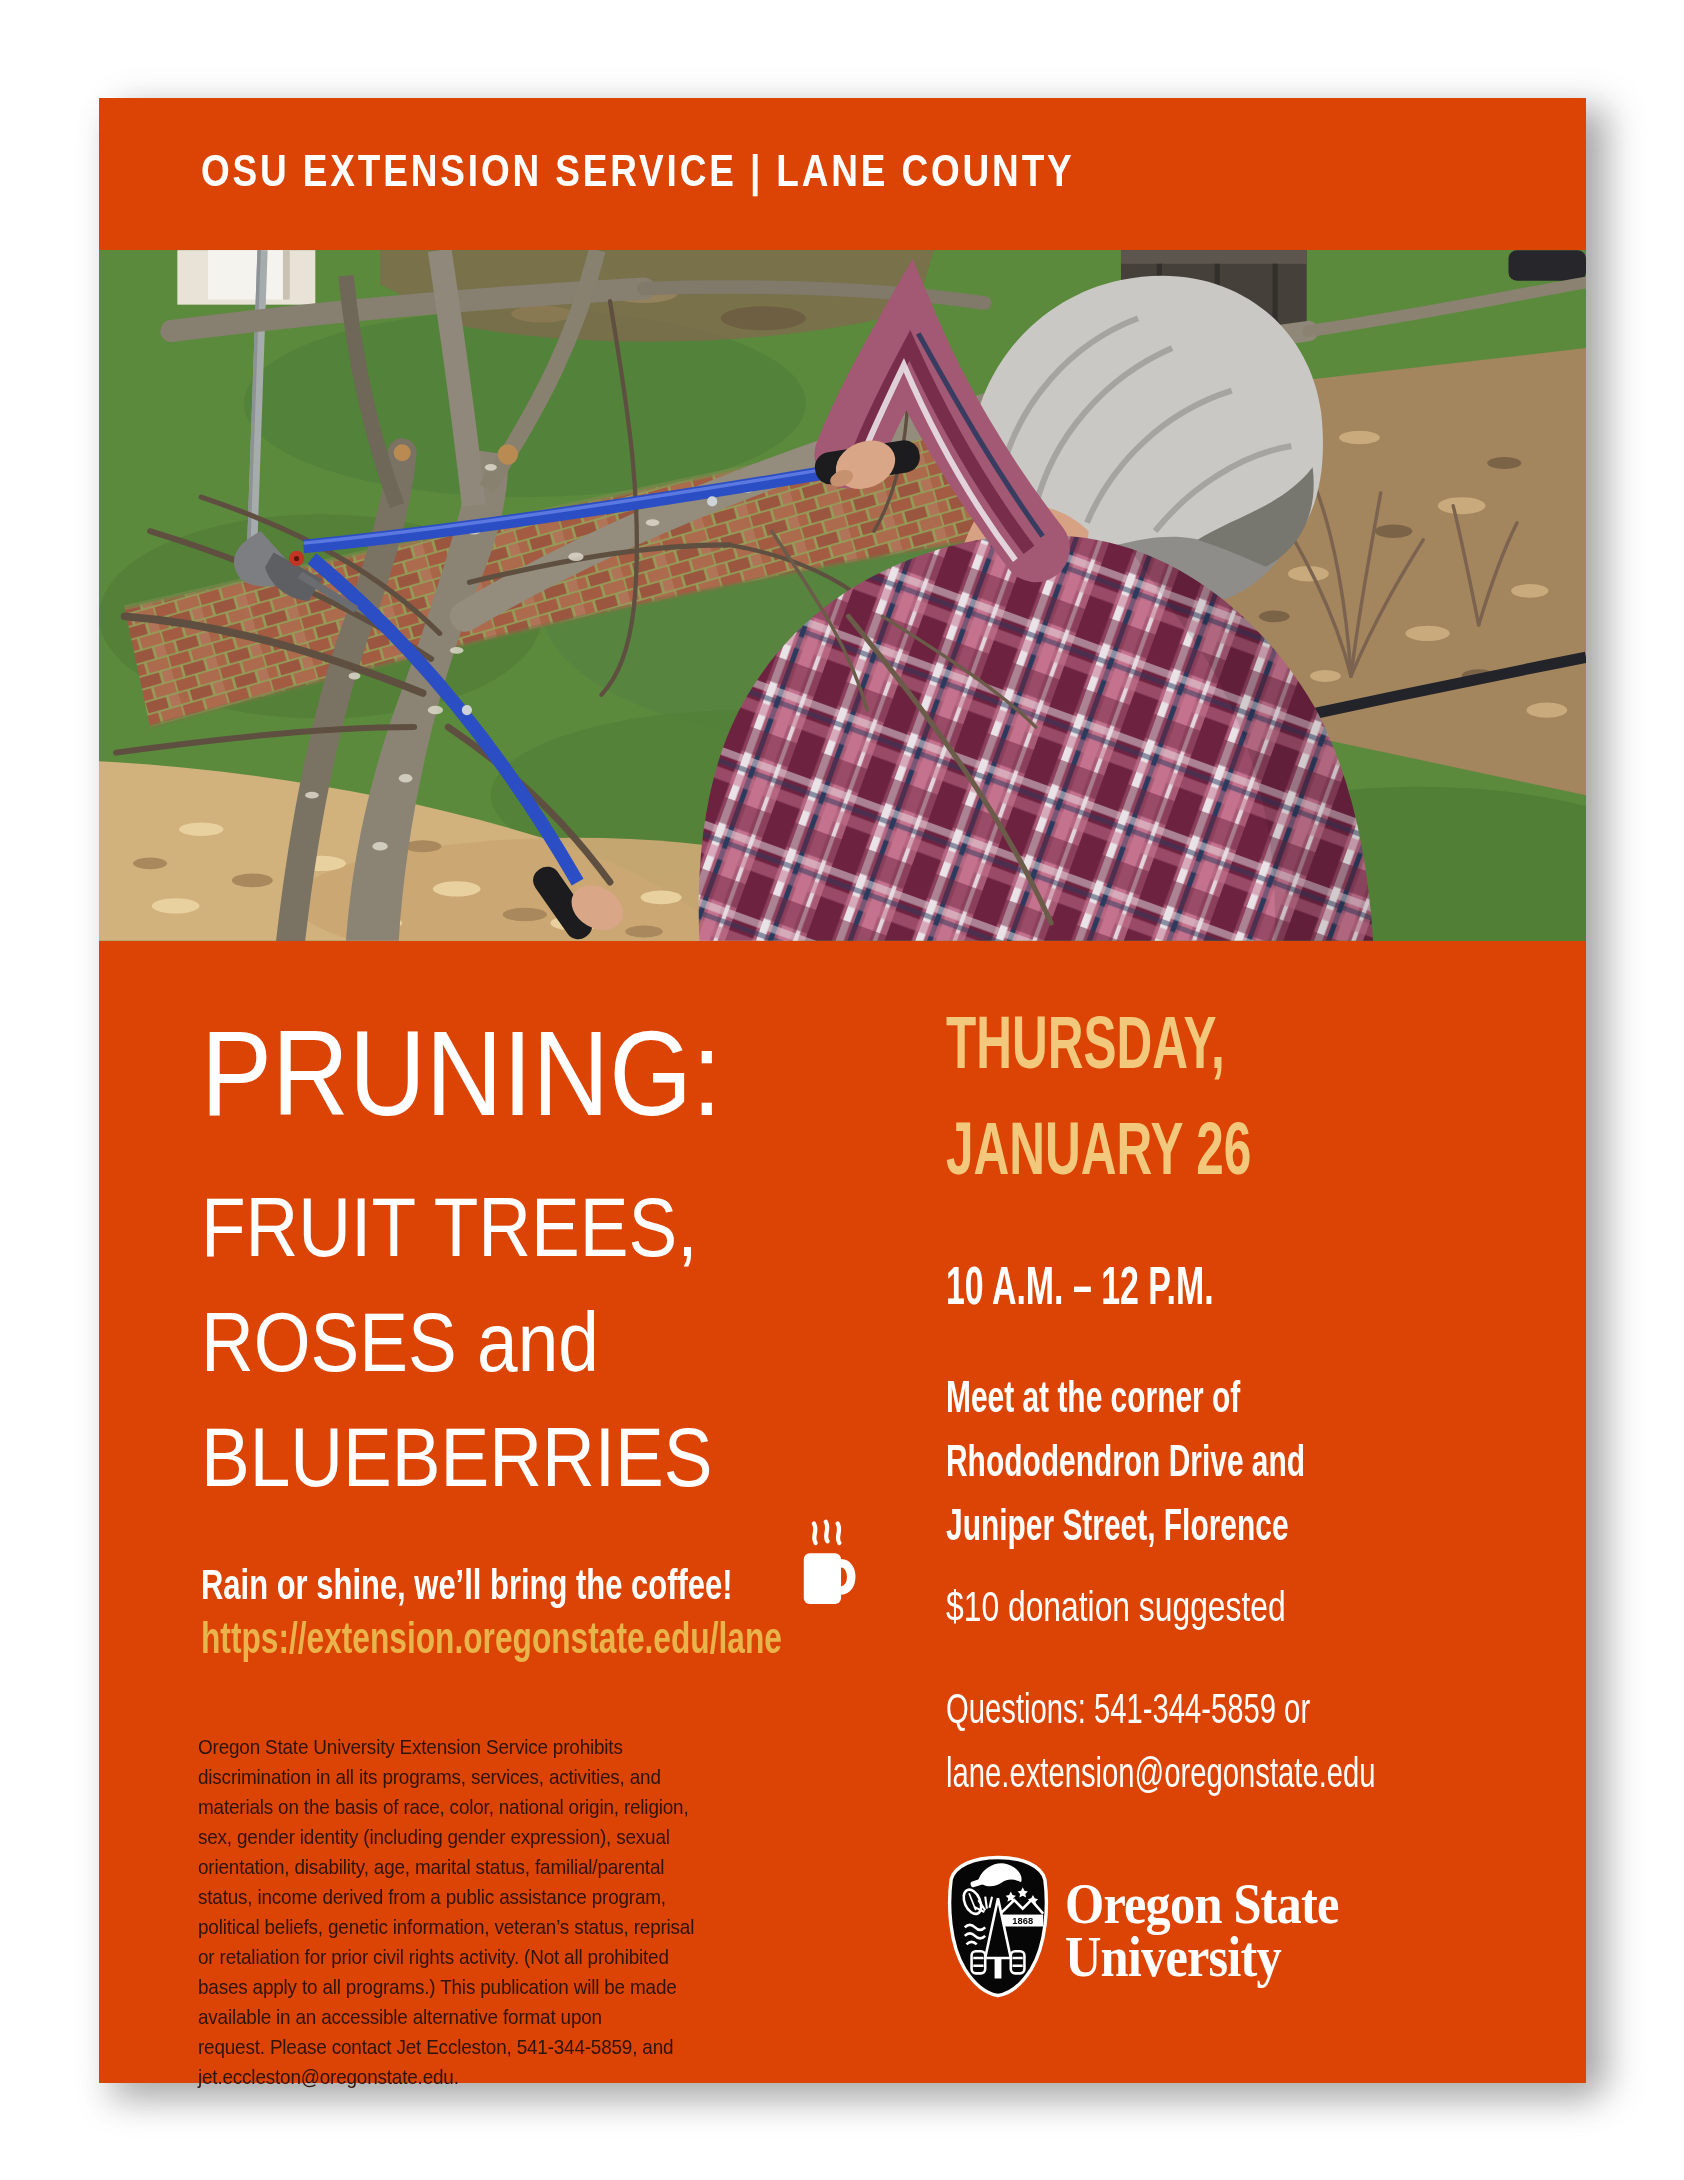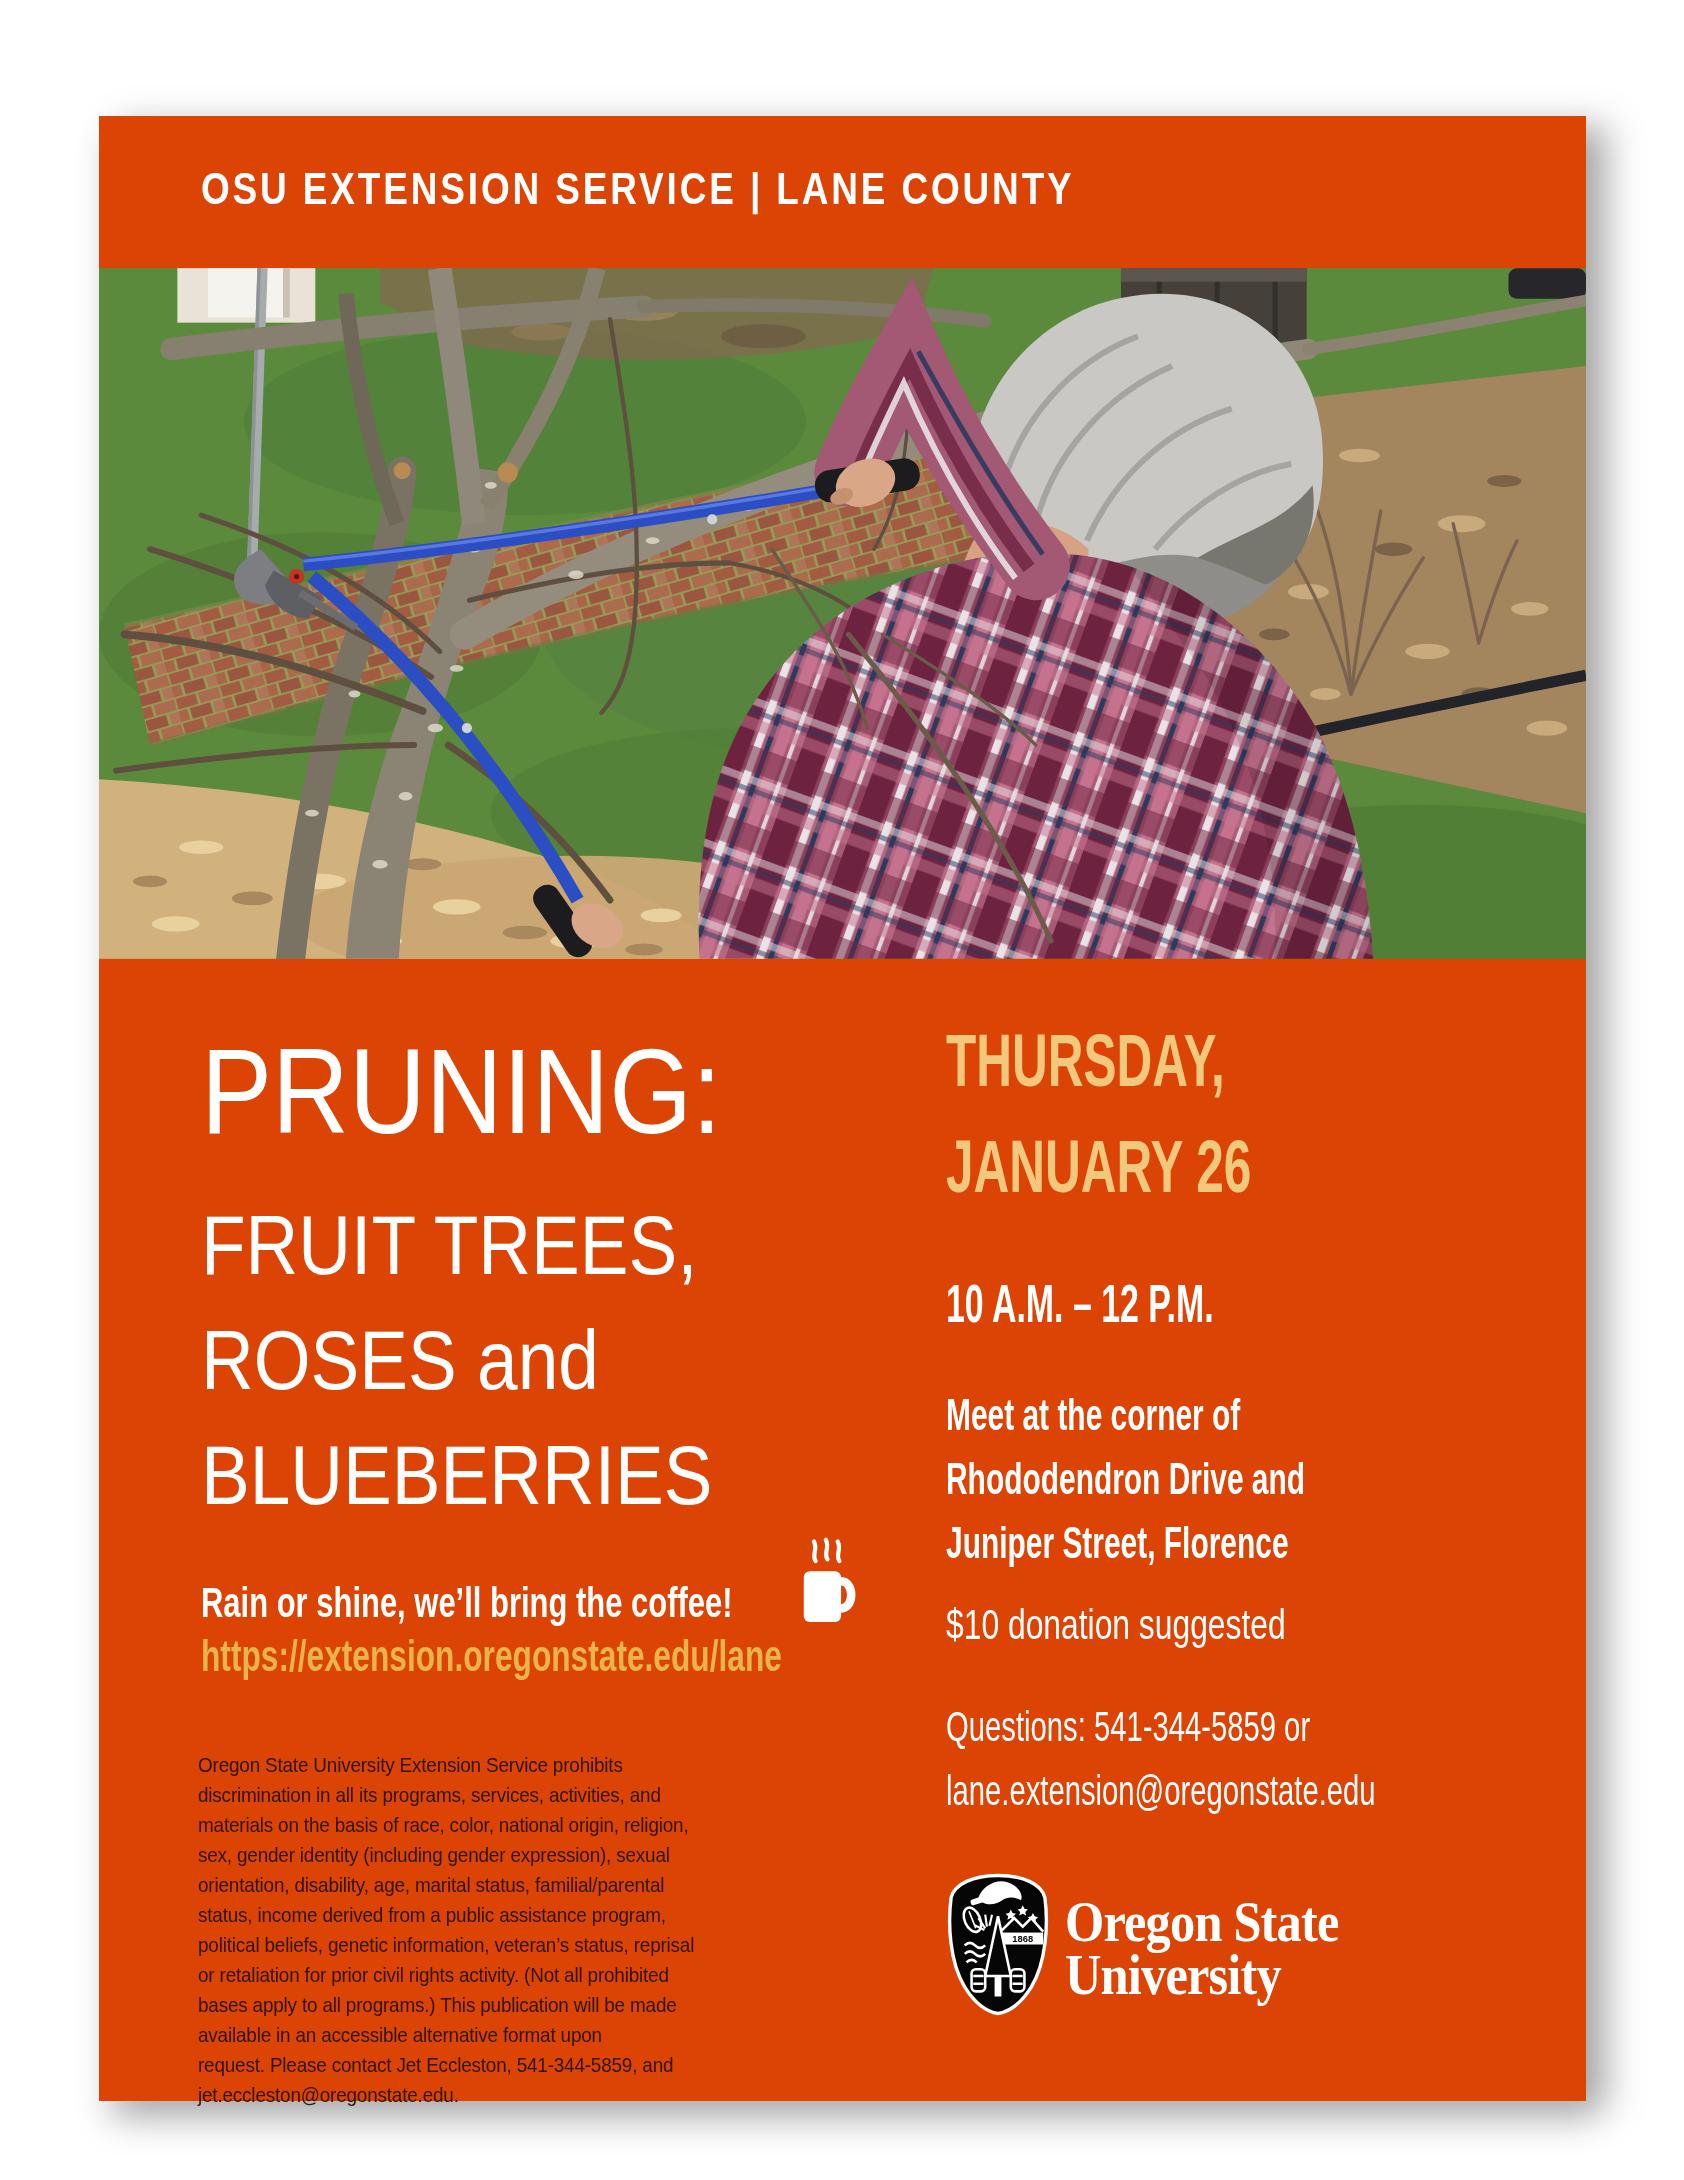--- a/index.html
+++ b/index.html
@@ -1,21 +1,21 @@
 <!DOCTYPE html>
 <html style="font-size:13.6px"><head>
 <meta charset="utf-8">
 <style>
   html,body{margin:0;padding:0;}
   body{
     width:1685px;height:2181px;position:relative;background:#ffffff;
     font-family:"Liberation Sans",sans-serif;overflow:hidden;
   }
   .poster{
-    position:absolute;left:99px;top:116px;width:1487px;height:1985px;
+    position:absolute;left:99px;top:98px;width:1487px;height:1985px;
     background:#DC4405;
     box-shadow:22px 8.5px 34px rgba(95,95,95,.45), 6.8px 22px 29px rgba(120,120,120,.25);
   }
   .abs{position:absolute;white-space:nowrap;transform-origin:left top;}
   .header-text{
     left:102px;top:48px;font-size:44px;font-weight:700;color:#fff;
     letter-spacing:3.4px;transform:scaleX(.84);
   }
   .photo{position:absolute;left:0;top:152px;width:1487px;height:691px;overflow:hidden;background:#5c8a3d;}
   .title-big{left:102px;top:905px;font-size:121px;font-weight:400;color:#fff;transform:scaleX(.88);}

